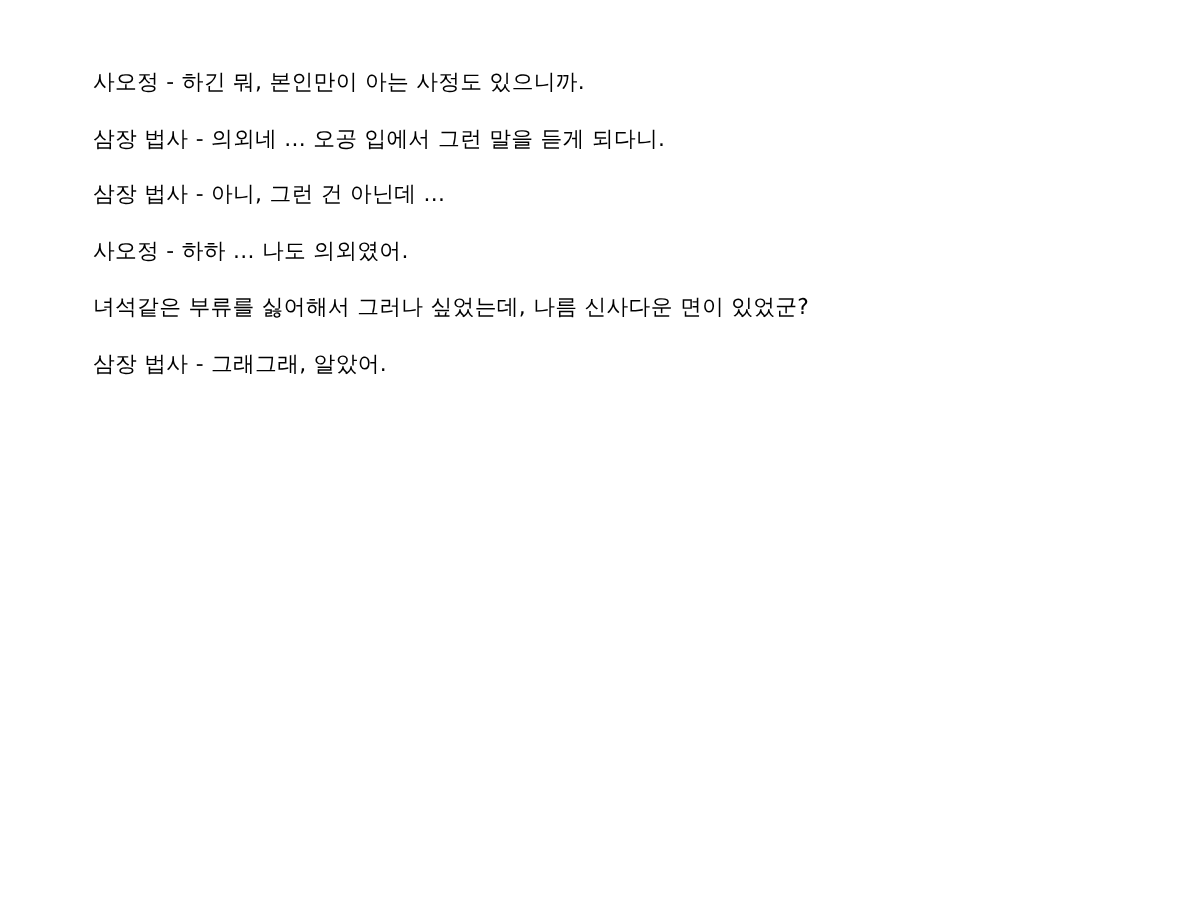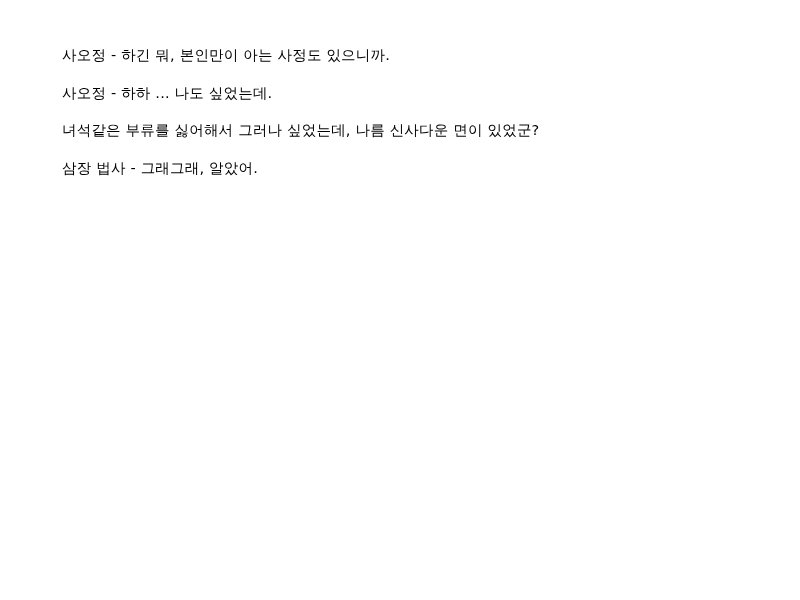--- a/index.html
+++ b/index.html
@@ -36,17 +36,19 @@
   .line:last-child {
     margin-bottom: 0;
   }
 </style>
 </head>
 <body>
 
 <div class="page">
   <div class="dialogue-block">
     <p class="line">사오정 - 하긴 뭐, 본인만이 아는 사정도 있으니까.</p>
-    <p class="line">사오정 - 하하 ... 나도 싶었는데.</p>
+    <p class="line">삼장 법사 - 의외네 ... 오공 입에서 그런 말을 듣게 되다니.</p>
+    <p class="line">삼장 법사 - 아니, 그런 건 아닌데 ...</p>
+    <p class="line">사오정 - 하하 ... 나도 의외였어.</p>
     <p class="line">녀석같은 부류를 싫어해서 그러나 싶었는데, 나름 신사다운 면이 있었군?</p>
     <p class="line">삼장 법사 - 그래그래, 알았어.</p>
   </div>
 </div>
 
 </body></html>

